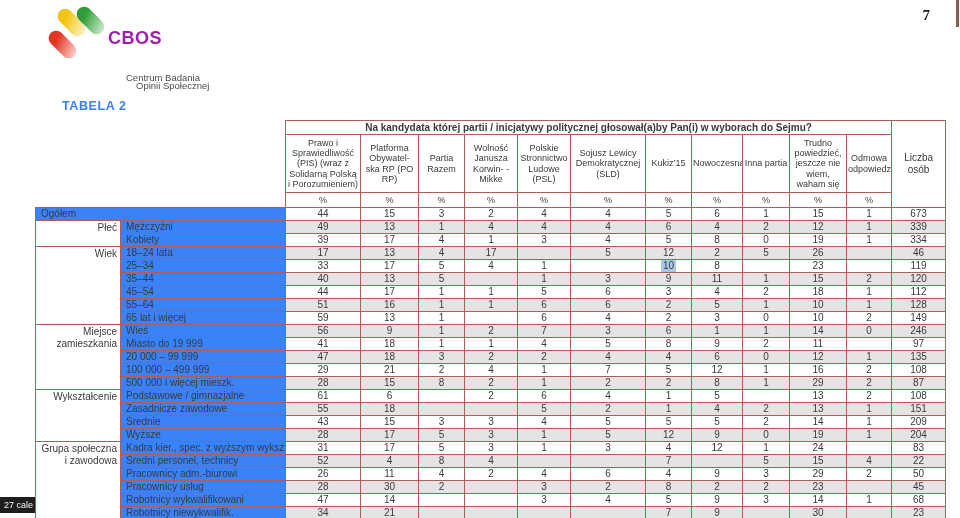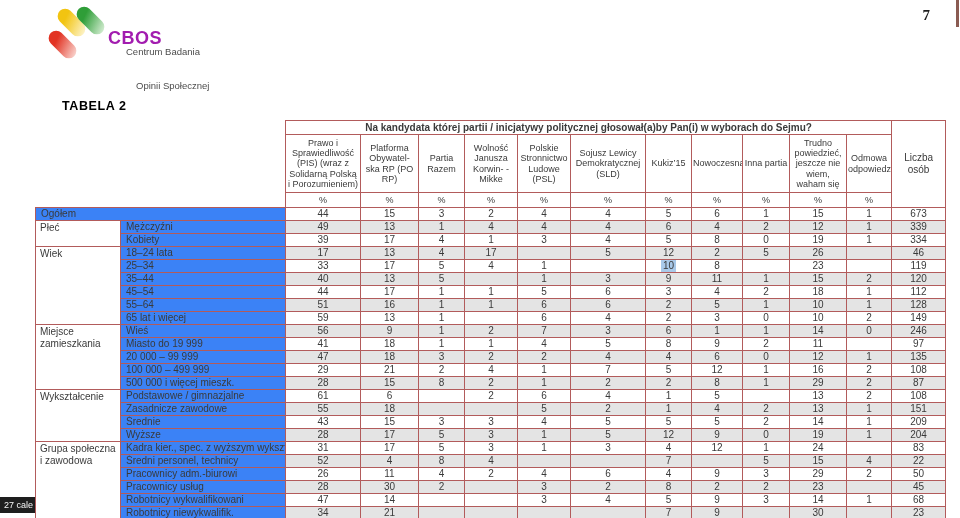--- a/index.html
+++ b/index.html
@@ -6,50 +6,50 @@
   html,body { width:960px; height:518px; background:#ffffff; overflow:hidden;
     font-family:"Liberation Sans", sans-serif; position:relative; }
 
   
   .logo { position:absolute; left:50px; top:4px; width:180px; height:78px; }
   .pill { position:absolute; width:15px; height:33px; border-radius:9px; transform:rotate(-45deg); }
   .pill-yellow { left:14px; top:2px;  background:linear-gradient(160deg,#f2c411 30%,#fdf3c8 95%); }
   .pill-green  { left:33px; top:0px;  background:linear-gradient(160deg,#2f9e38 30%,#d2ecd0 95%); }
   .pill-red    { left:5px;  top:24px; background:linear-gradient(160deg,#e23323 30%,#f9d2cc 95%); }
   .logo-name { position:absolute; left:58px; top:24px; font-size:18px; font-weight:bold; color:#a21caf; letter-spacing:0.5px; }
-  .logo-sub1 { position:absolute; left:76px; top:42px; font-size:9.5px; color:#4c4c4c; }
+  .logo-sub1 { position:absolute; left:76px; top:68px; font-size:9.5px; color:#4c4c4c; }
   .logo-sub2 { position:absolute; left:86px; top:76px; font-size:9.5px; color:#4c4c4c; }
 
   
   .page-num { position:absolute; right:30px; top:7px; font-family:"Liberation Serif", serif;
     font-size:15px; font-weight:bold; color:#1d1d1d; }
   .scroll-tick { position:absolute; right:1px; top:0; width:3px; height:27px; background:#8a5b52; }
   .zoom-badge { position:absolute; left:-6px; top:497px; background:#1e1e1e; color:#f5f5f5;
     font-size:9px; padding:3px 8px 3px 10px; border-radius:3px; }
 
   .tabela-title { position:absolute; left:62px; top:99px; font-size:12.5px; font-weight:bold;
-    color:#000000; letter-spacing:0.6px; }
+    color:#3b82f6; letter-spacing:0.6px; }
 
   
   .tbl-wrap { position:absolute; left:35px; top:120px; width:910px; }
   table { border-collapse:collapse; table-layout:fixed; width:910px; color:#3a3a3a; }
   td { border:1px solid #b25b5b; overflow:hidden; }
   td.corner { border-top:none; border-left:none; background:#fff; }
   tr.q-row td { height:14px; }
   td.question { font-size:10px; font-weight:bold; text-align:center; padding:0 2px; }
   tr.party-row td { height:58px; }
   td.party { font-size:9px; line-height:1.14; text-align:center; vertical-align:middle; padding:1px 1px; }
   td.liczba { font-size:10px; line-height:1.2; text-align:center; vertical-align:middle; }
   tr.pct-row td { height:15px; }
   td.pct { font-size:9px; text-align:center; }
   tr.data-row td { height:13px; }
   td.num { font-size:10px; text-align:center; line-height:12px; }
   td.num.shade { background:#e4e4e4; }
   td.rowlabel { font-size:10px; text-align:left; padding:0 3px 0 5px; white-space:nowrap; line-height:12px; background:#3b82f6; }
-  td.cat { font-size:10px; text-align:left; vertical-align:top; padding:1px 3px 0 4px; line-height:1.22; background:#fff; }
+  td.cat { font-size:10px; text-align:right; vertical-align:top; padding:1px 3px 0 4px; line-height:1.22; background:#fff; }
   .hl { display:inline-block; padding:0 2px; }
 </style>
 </head>
 <body>
 
 <div class="logo">
   <div class="pill pill-yellow"></div>
   <div class="pill pill-green"></div>
   <div class="pill pill-red"></div>
   <div class="logo-name">CBOS</div>

